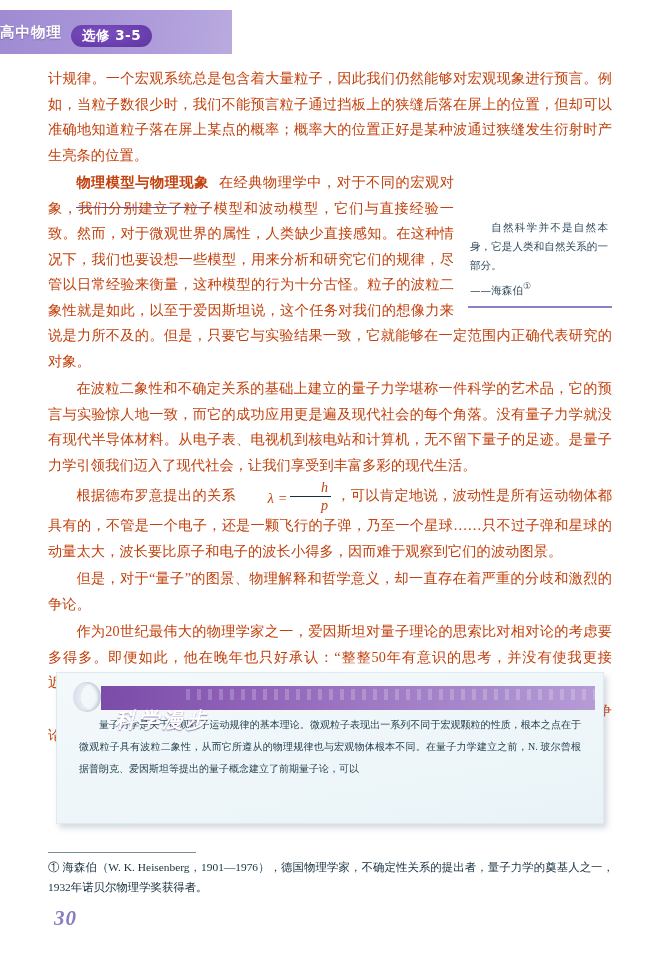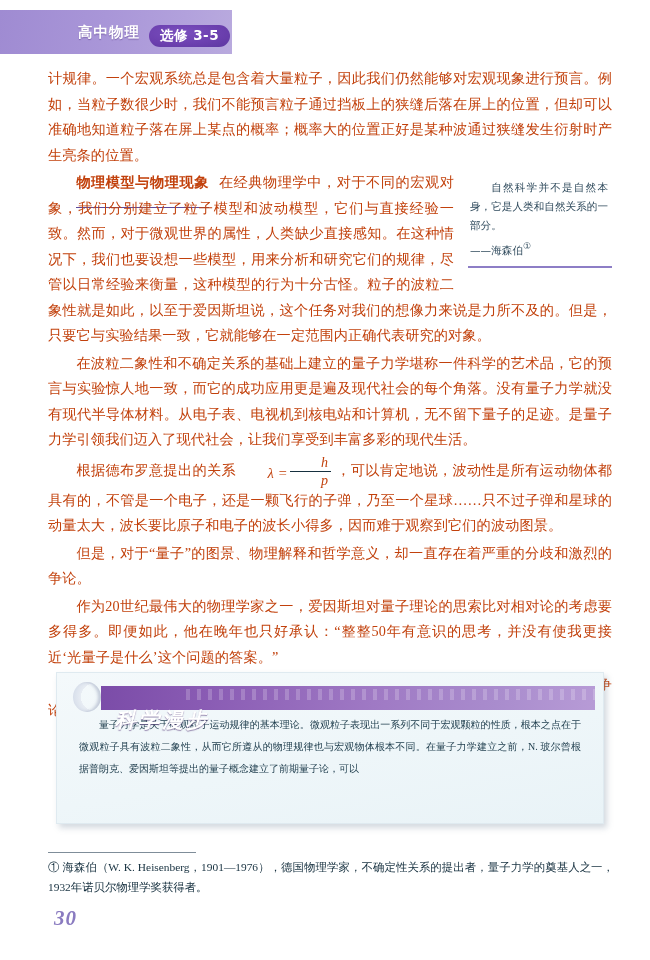--- a/index.html
+++ b/index.html
@@ -21,21 +21,20 @@
     position: absolute;
     left: 0;
     top: 10px;
     width: 232px;
     height: 44px;
     background: linear-gradient(100deg, #9f8bd2 0%, #a996d8 45%, #b2a1dc 78%, #b9aade 100%);
     display: flex;
     align-items: center;
   }
   .header-title {
-    margin-left: 78px;
     font-size: 14.5px;
     color: #ffffff;
     letter-spacing: 1px;
     font-family: "DejaVu Sans", "Liberation Sans", sans-serif;
     font-weight: 600;
     text-shadow: 0 1px 1px rgba(70,40,120,.45);
   }
   .header-pill {
     margin-left: 9px;
     padding: 2px 11px 3px 11px;
@@ -81,21 +80,21 @@
     width: 138px;
     margin: 6px 0 6px 14px;
     padding: 2px 4px 6px 2px;
     border-bottom: 2px solid #8d7ec6;
     font-family: "DejaVu Sans", "Liberation Sans", sans-serif;
     font-size: 10.6px;
     line-height: 19px;
     color: #2f4a5c;
     text-align: justify;
   }
-  .side-quote .q-text { text-indent: 2em; display: block; }
+  .side-quote .q-text { text-indent: 2em; display: block; margin-top: 40px; }
   .side-quote .q-attr {
     display: block;
     text-align: left;
     margin-top: 2px;
   }
   sup.fn { font-size: 9px; vertical-align: super; }
 
   
   .formula {
     display: inline-block;

